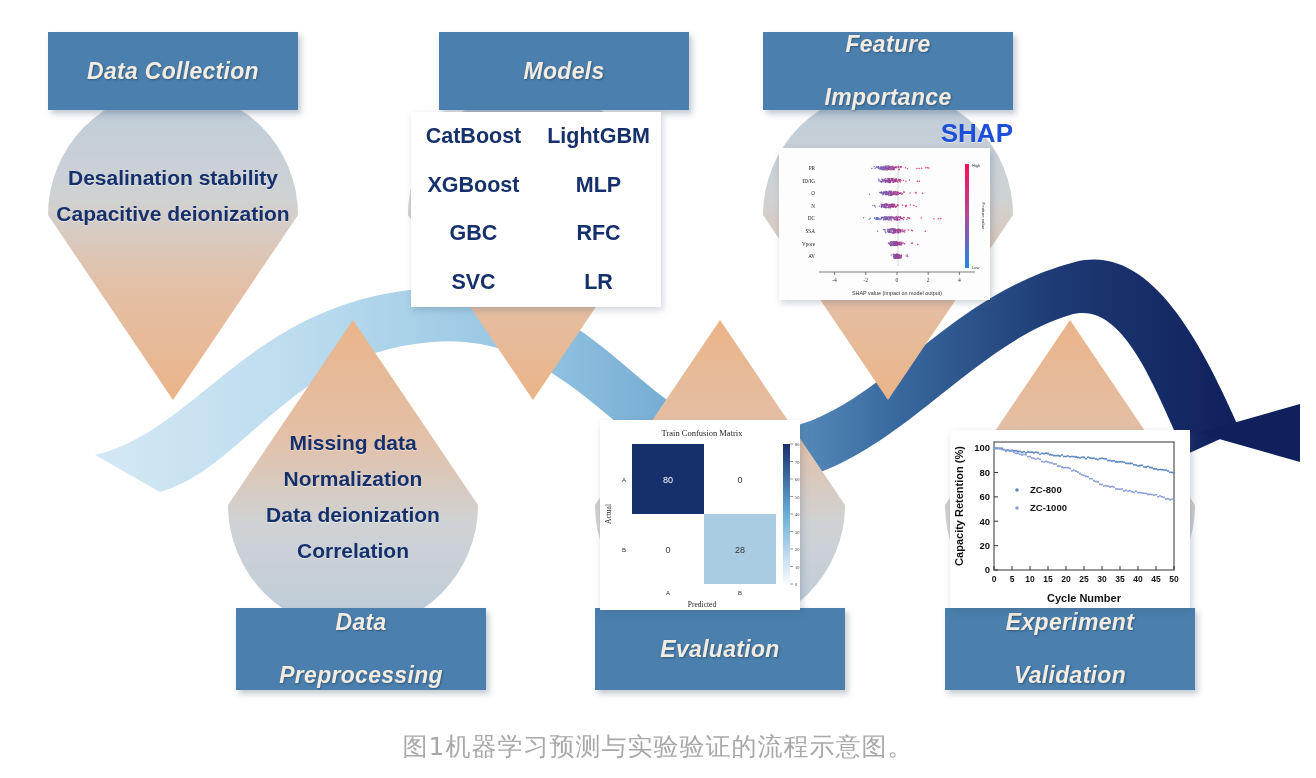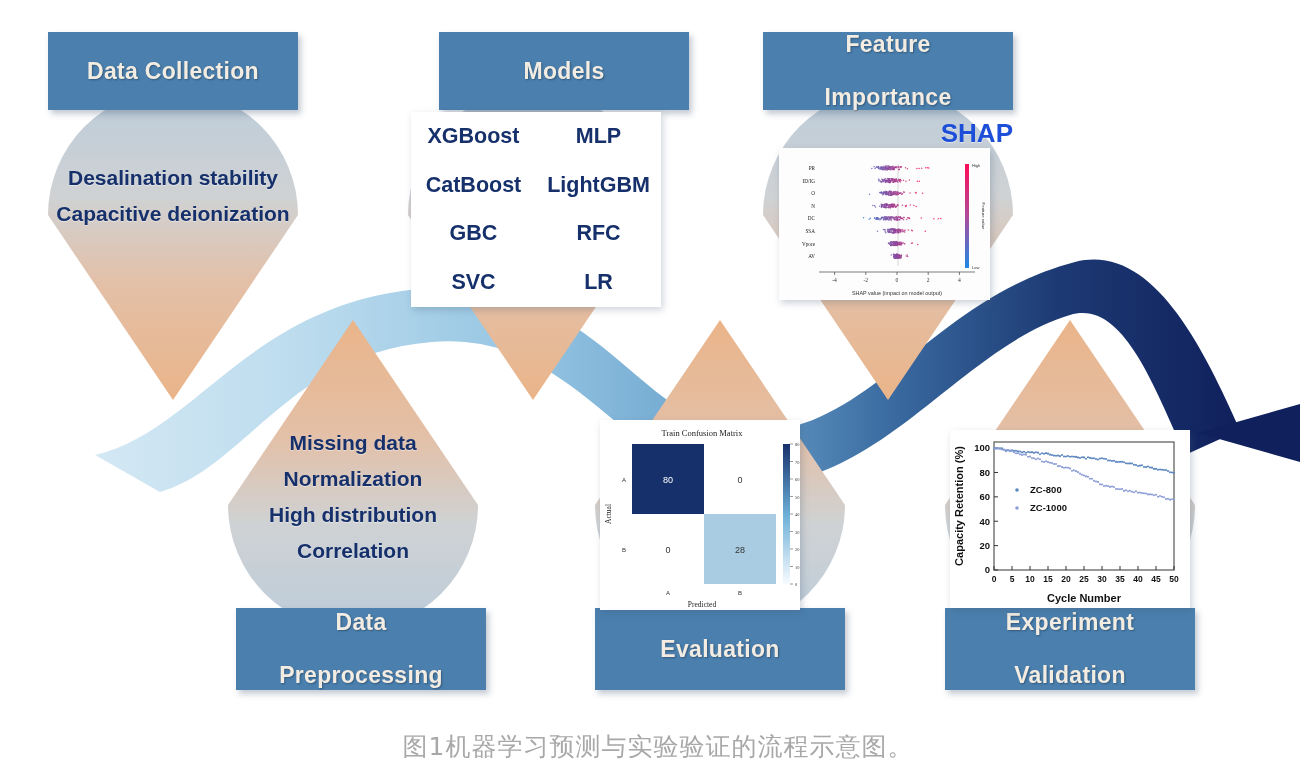--- a/index.html
+++ b/index.html
@@ -20,21 +20,21 @@
     display:flex;align-items:center;justify-content:center;
     text-align:center;
     color:#f2ece2;
     font-weight:bold;
     font-size:23px;
     line-height:1.16;
     letter-spacing:.3px;
     text-shadow:1px 1px 2px rgba(0,0,0,.30);
     box-shadow:3px 4px 6px rgba(60,80,105,.30);
   }
-  .hdr span{display:block;padding:0 8px;}
+  .hdr span{display:block;padding:0 8px;font-style:italic;}
 
   
   .droptext{
     position:absolute;
     z-index:4;
     text-align:center;
     color:#16306b;
     font-weight:bold;
     font-size:21px;
     line-height:1.72;
@@ -153,21 +153,21 @@
   </svg>
 
   <div class="droptext" style="left:18px;top:160px;width:310px;">
     <div>Desalination stability</div>
     <div>Capacitive deionization</div>
   </div>
 
   <div class="droptext" style="left:198px;top:425px;width:310px;">
     <div>Missing data</div>
     <div>Normalization</div>
-    <div>High distribution</div>
+    <div>Data deionization</div>
     <div>Correlation</div>
   </div>
 
   <div id="boxes-layer" class="layer" style="pointer-events:none;">
 
     <div class="hdr" style="left:48px;top:32px;width:250px;height:78px;pointer-events:auto;">
       <span>Data Collection</span>
     </div>
 
     <div class="hdr" style="left:408px;top:32px;width:250px;height:78px;pointer-events:auto;margin-left:31px;">
@@ -199,26 +199,26 @@
       </span>
     </div>
   </div>
 
   <div id="cards-layer" class="layer" style="pointer-events:none;">
 
     <div id="models-card" style="pointer-events:auto;">
       <table>
         <tbody>
             <tr>
+          <td>CatBoost</td>
+          <td>LightGBM</td>
+        </tr>
+        <tr>
           <td>XGBoost</td>
           <td>MLP</td>
-        </tr>
-        <tr>
-          <td>CatBoost</td>
-          <td>LightGBM</td>
         </tr>
         <tr>
           <td>GBC</td>
           <td>RFC</td>
         </tr>
         <tr>
           <td>SVC</td>
           <td>LR</td>
         </tr>
       </tbody>

